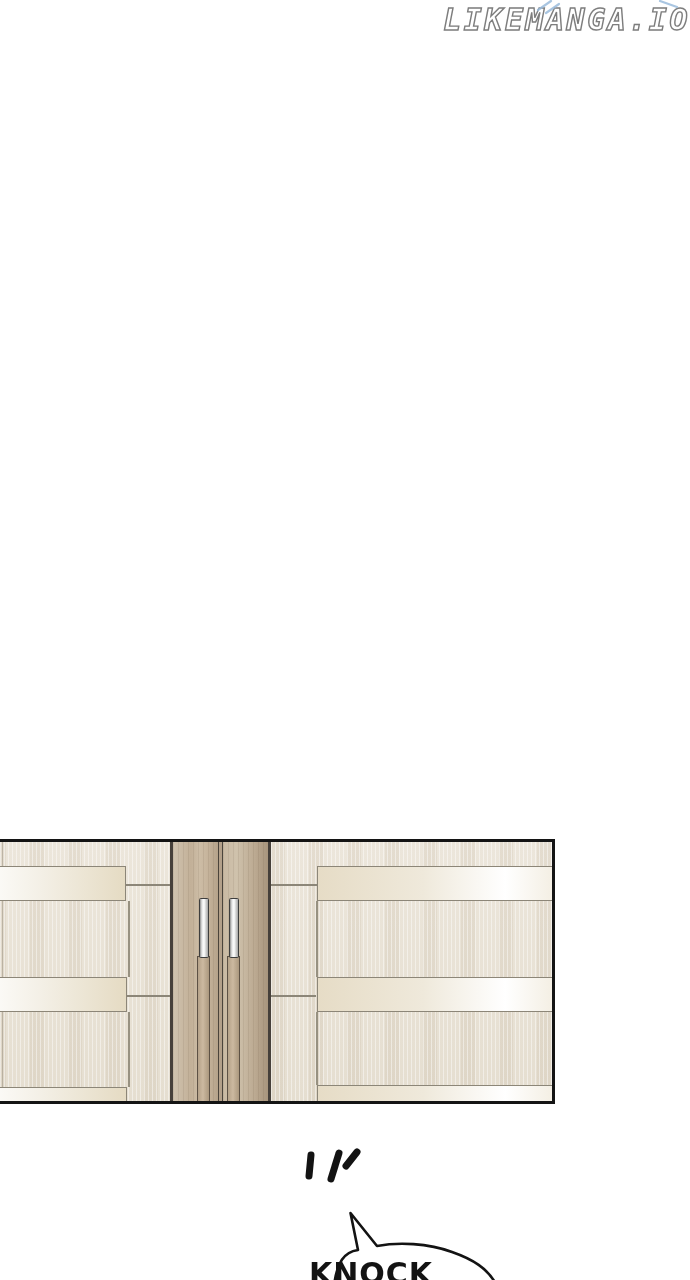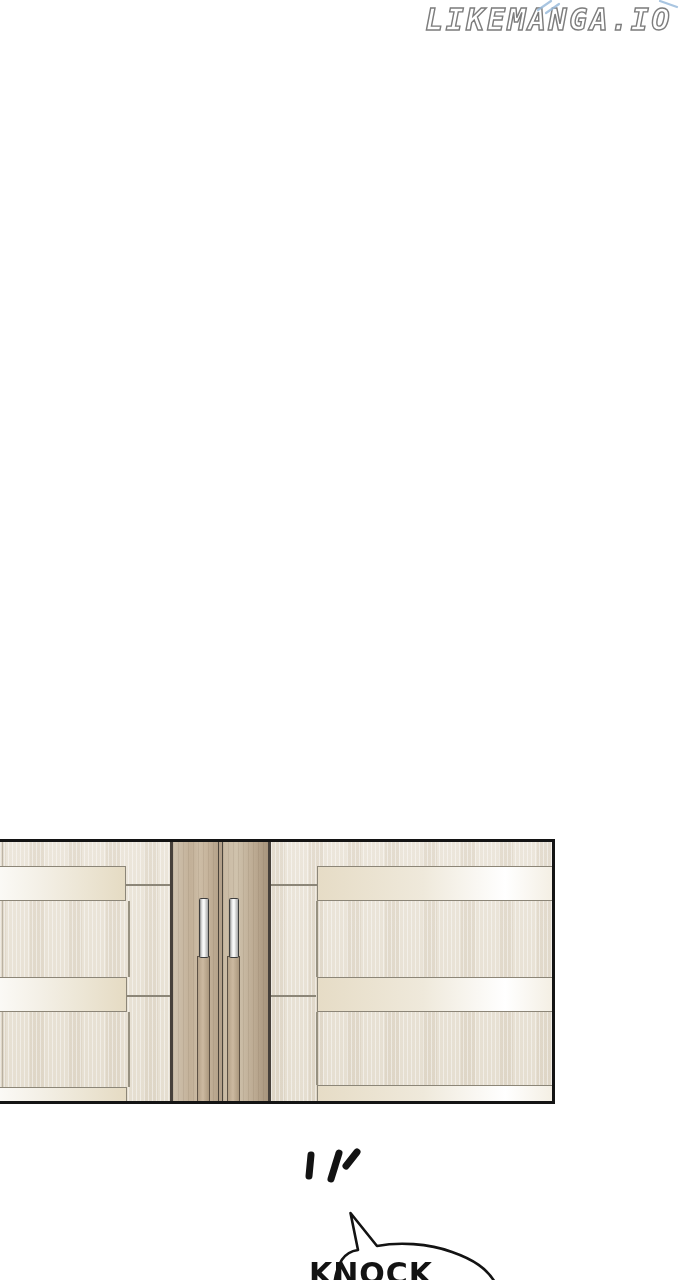--- a/index.html
+++ b/index.html
@@ -1,21 +1,21 @@
 <!DOCTYPE html>
 <html><head>
 <meta charset="utf-8">
 <style>
   html,body{margin:0;padding:0;background:#fff;}
   .page{position:relative;width:690px;height:1280px;background:#ffffff;overflow:hidden;
         font-family:"DejaVu Sans",sans-serif;}
 
   
   .watermark{
-    position:absolute;top:2px;right:18px;white-space:nowrap;
+    position:absolute;top:2px;right:0;white-space:nowrap;
     font:italic 700 30px "DejaVu Sans Mono",monospace;
     letter-spacing:2.5px;color:#ffffff;
     -webkit-text-stroke:1.4px #7d7d7d;
     text-shadow:0 0 1px rgba(125,125,125,.55);
   }
   .sparkles{position:absolute;left:525px;top:0;width:165px;height:16px;}
 
   
   .panel{position:absolute;left:-8px;top:839px;width:563px;height:265px;
          box-sizing:border-box;border:3px solid #141414;border-left:none;

